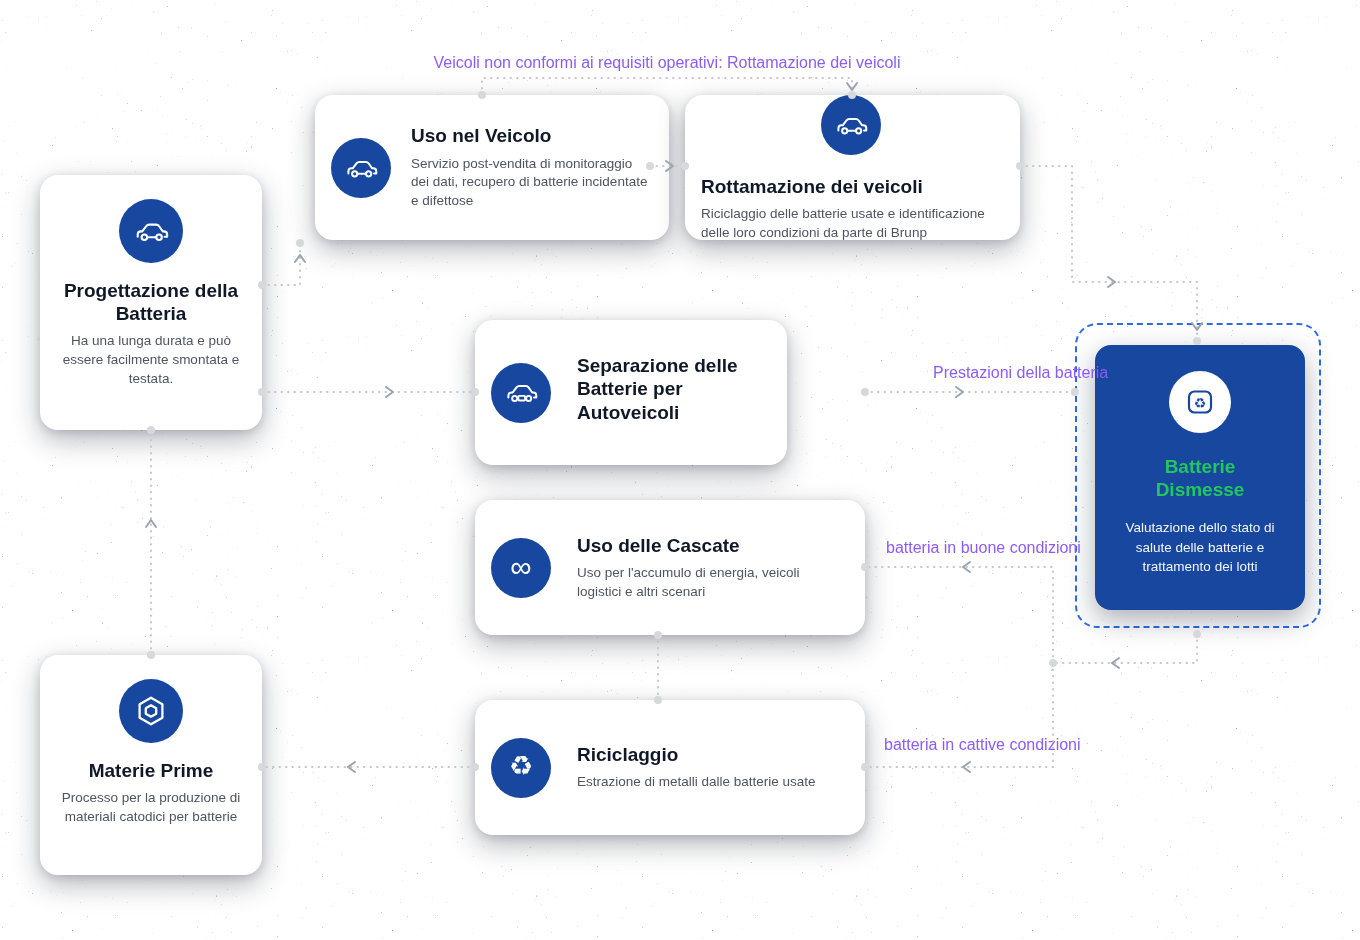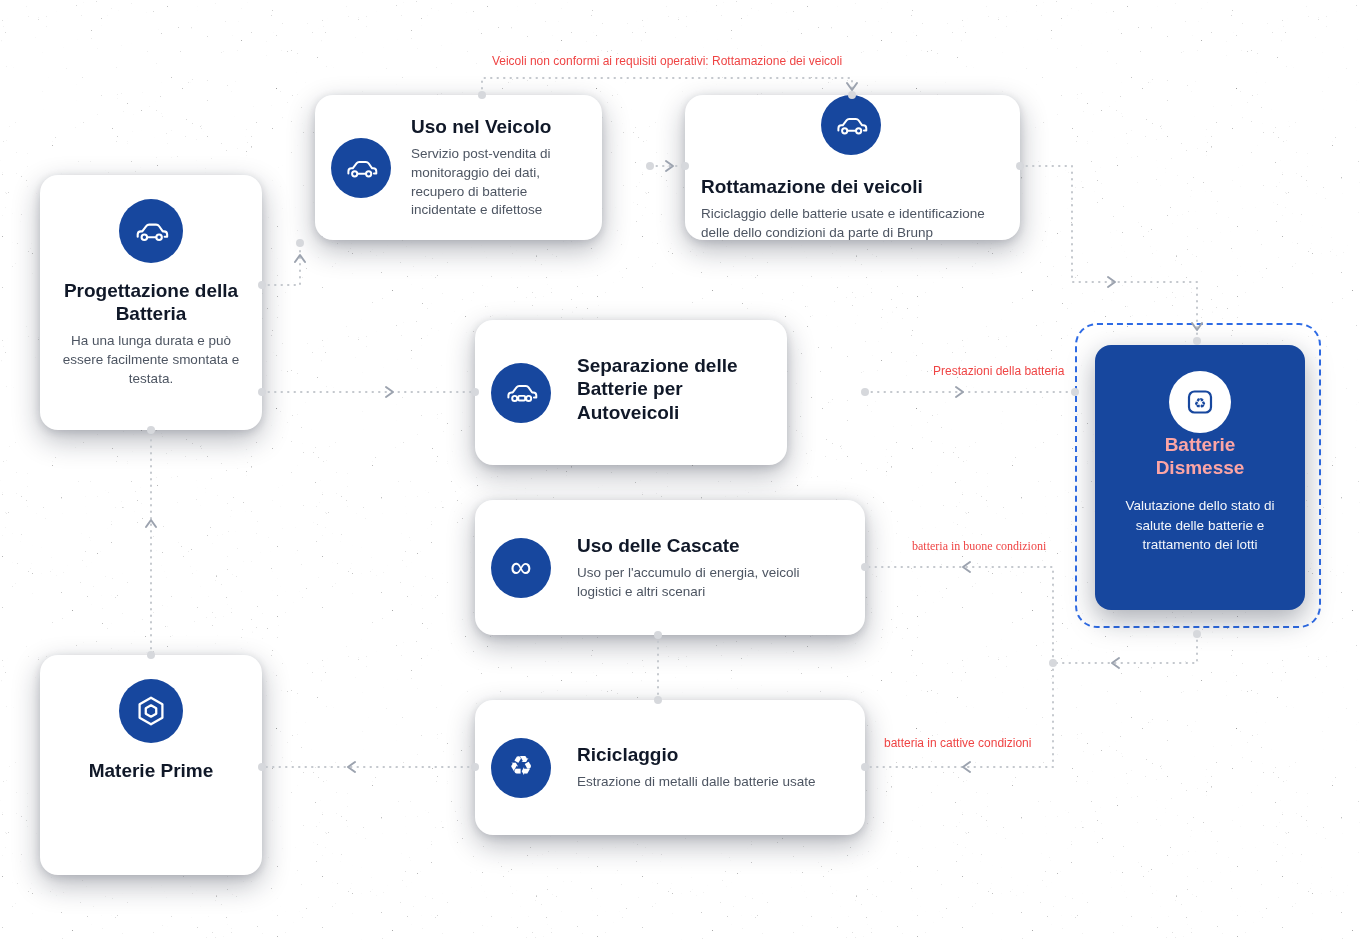--- a/index.html
+++ b/index.html
@@ -23,24 +23,24 @@
   .desc{font-size:13.5px;color:#4D5562;line-height:1.38;}
   
   .dashed-wrap{position:absolute;left:1075px;top:323px;width:246px;height:305px;z-index:20;
                border:2px dashed #2E6BE5;border-radius:22px;box-sizing:border-box;}
   .blue-card{position:absolute;left:1095px;top:345px;width:210px;height:265px;z-index:21;
              background:#17479E;border-radius:16px;display:flex;flex-direction:column;align-items:center;
              text-align:center;padding-top:26px;box-sizing:border-box;
              box-shadow:0 10px 28px rgba(15,23,42,.35);}
   .white-circle{width:62px;height:62px;border-radius:50%;background:#ffffff;
                 display:flex;align-items:center;justify-content:center;}
-  .blue-card .title{color:#fca5a5;max-width:118px;margin-bottom:0;}
+  .blue-card .title{color:#22c55e;margin-top:22px;max-width:118px;margin-bottom:0;}
   .blue-card .desc{color:#ffffff;opacity:.95;margin-top:17px;padding:0 16px;line-height:1.45;}
   
-  .lbl{position:absolute;z-index:25;font-size:12px;color:#ef4444;white-space:nowrap;}
+  .lbl{position:absolute;z-index:25;font-size:16px;color:#8b5cf6;white-space:nowrap;}
 </style>
 </head>
 <body>
 
 <div class="stage">
 
   <svg class="noise" width="1360" height="940">
     <defs>
       <filter id="nz" x="0" y="0" width="100%" height="100%">
         <feTurbulence type="fractalNoise" baseFrequency="0.8" numOctaves="2" seed="11" stitchTiles="stitch"></feTurbulence>
@@ -56,21 +56,21 @@
         <path d="M6 26 v-2.2 c0-1.9 1.5-3.4 3.4-3.4 h1.4 l4.2-5.6 c.7-.95 1.85-1.5 3.05-1.5 h7.3 c1.3 0 2.5.63 3.25 1.7 l3.8 5.4 h1.2 c1.9 0 3.4 1.5 3.4 3.4 V26 h-2.6"></path>
         <circle cx="13" cy="26.5" r="2.9"></circle>
         <circle cx="28.5" cy="26.5" r="2.9"></circle>
         <path d="M16.2 26.5 h9.2"></path>
       </svg>
     </div>
     <div class="title">Progettazione della Batteria</div>
     <div class="desc">Ha una lunga durata e può essere facilmente smontata e testata.</div>
   </div>
 
-  <div class="card h" style="left:315px;top:95px;width:287px;height:145px;">
+  <div class="card h" style="left:315px;top:95px;width:354px;height:145px;">
     <div class="icon-circle">
       <svg width="36" height="36" viewBox="0 0 40 40" fill="none" stroke="#ffffff" stroke-width="2.2" stroke-linecap="round" stroke-linejoin="round">
         <path d="M6 26 v-2.2 c0-1.9 1.5-3.4 3.4-3.4 h1.4 l4.2-5.6 c.7-.95 1.85-1.5 3.05-1.5 h7.3 c1.3 0 2.5.63 3.25 1.7 l3.8 5.4 h1.2 c1.9 0 3.4 1.5 3.4 3.4 V26 h-2.6"></path>
         <circle cx="13" cy="26.5" r="2.9"></circle>
         <circle cx="28.5" cy="26.5" r="2.9"></circle>
         <path d="M16.2 26.5 h9.2"></path>
       </svg>
     </div>
     <div class="txt">
       <div class="title">Uso nel Veicolo</div>
@@ -82,21 +82,21 @@
     <div class="icon-circle">
       <svg width="36" height="36" viewBox="0 0 40 40" fill="none" stroke="#ffffff" stroke-width="2.2" stroke-linecap="round" stroke-linejoin="round">
         <path d="M6 26 v-2.2 c0-1.9 1.5-3.4 3.4-3.4 h1.4 l4.2-5.6 c.7-.95 1.85-1.5 3.05-1.5 h7.3 c1.3 0 2.5.63 3.25 1.7 l3.8 5.4 h1.2 c1.9 0 3.4 1.5 3.4 3.4 V26 h-2.6"></path>
         <circle cx="13" cy="26.5" r="2.9"></circle>
         <circle cx="28.5" cy="26.5" r="2.9"></circle>
         <path d="M16.2 26.5 h9.2"></path>
       </svg>
     </div>
     <div class="txt">
       <div class="title">Rottamazione dei veicoli</div>
-      <div class="desc">Riciclaggio delle batterie usate e identificazione delle dello condizioni da parte di Brunp</div>
+      <div class="desc">Riciclaggio delle batterie usate e identificazione delle loro condizioni da parte di Brunp</div>
     </div>
   </div>
 
   <div class="card h" style="left:475px;top:320px;width:312px;height:145px;gap:26px;">
     <div class="icon-circle">
       <svg width="36" height="36" viewBox="0 0 40 40" fill="none" stroke="#ffffff" stroke-width="2.2" stroke-linecap="round" stroke-linejoin="round">
         <path d="M6 25 v-2.2 c0-1.9 1.5-3.4 3.4-3.4 h1.4 l4.2-5.6 c.7-.95 1.85-1.5 3.05-1.5 h7.3 c1.3 0 2.5.63 3.25 1.7 l3.8 5.4 h1.2 c1.9 0 3.4 1.5 3.4 3.4 V25 h-2.6"></path>
         <circle cx="13" cy="26" r="2.8"></circle>
         <circle cx="28.5" cy="26" r="2.8"></circle>
         <rect x="17" y="23.2" width="7.6" height="5.2" rx="1.2"></rect>
@@ -128,37 +128,38 @@
   </div>
 
   <div class="card v" style="left:40px;top:655px;width:222px;height:220px;align-items:center;">
     <div class="icon-circle">
       <svg width="38" height="38" viewBox="0 0 40 40" fill="none" stroke="#ffffff" stroke-width="2.4" stroke-linejoin="round">
         <polygon points="20,6 32,13 32,27 20,34 8,27 8,13"></polygon>
         <polygon points="20,14 25.5,17.2 25.5,22.8 20,26 14.5,22.8 14.5,17.2"></polygon>
       </svg>
     </div>
     <div class="title">Materie Prime</div>
+    <div class="desc">Processo per la produzione di materiali catodici per batterie</div>
   </div>
 
   <div class="dashed-wrap"></div>
   <div class="blue-card">
     <div class="white-circle">
       <svg width="36" height="36" viewBox="0 0 36 36" fill="none" stroke="#17479E" stroke-width="2.2" stroke-linejoin="round">
         <rect x="7" y="7.5" width="22" height="21" rx="5.5"></rect>
         <text x="18" y="23.5" font-size="14" text-anchor="middle" stroke="none" fill="#17479E">♻</text>
       </svg>
     </div>
     <div class="title">Batterie Dismesse</div>
     <div class="desc">Valutazione dello stato di salute delle batterie e trattamento dei lotti</div>
   </div>
 
   <div class="lbl" style="left:667px;top:54px;transform:translateX(-50%);">Veicoli non conformi ai requisiti operativi: Rottamazione dei veicoli</div>
   <div class="lbl" style="left:897px;top:364px;margin-left:36px;">Prestazioni della batteria</div>
-  <div class="lbl" style="left:912px;top:539px;font-family:Liberation Serif, serif;">batteria in buone condizioni</div>
+  <div class="lbl" style="left:886px;top:539px;">batteria in buone condizioni</div>
   <div class="lbl" style="left:884px;top:736px;">batteria in cattive condizioni</div>
 
   <svg class="connectors" width="1360" height="940">
     <g stroke="#C3C7CD" stroke-width="2" fill="none" stroke-dasharray="0.5 6" stroke-linecap="round">
       <path d="M482 95 V78 H852 V95"></path>
       <path d="M262 285 H300 V243"></path>
       <path d="M650 166 H685"></path>
       <path d="M1020 166 H1072 V282 H1197 V341"></path>
       <path d="M262 392 H475"></path>
       <path d="M865 392 H1075"></path>

